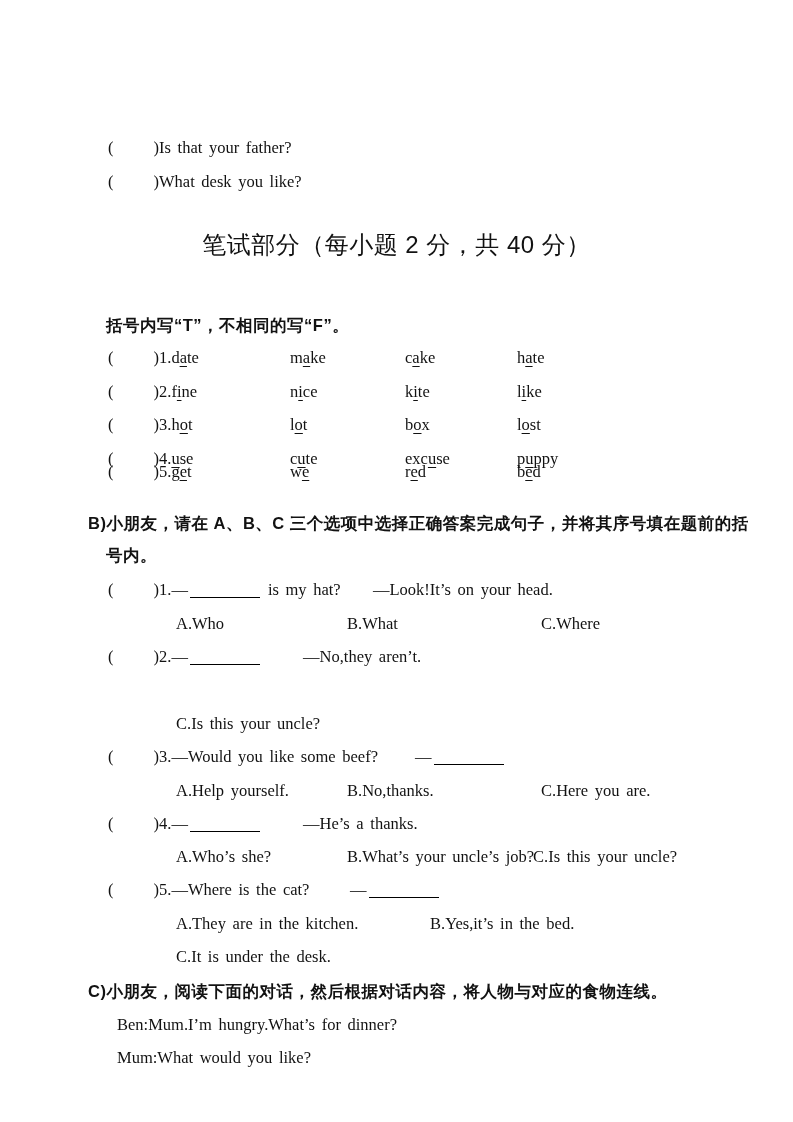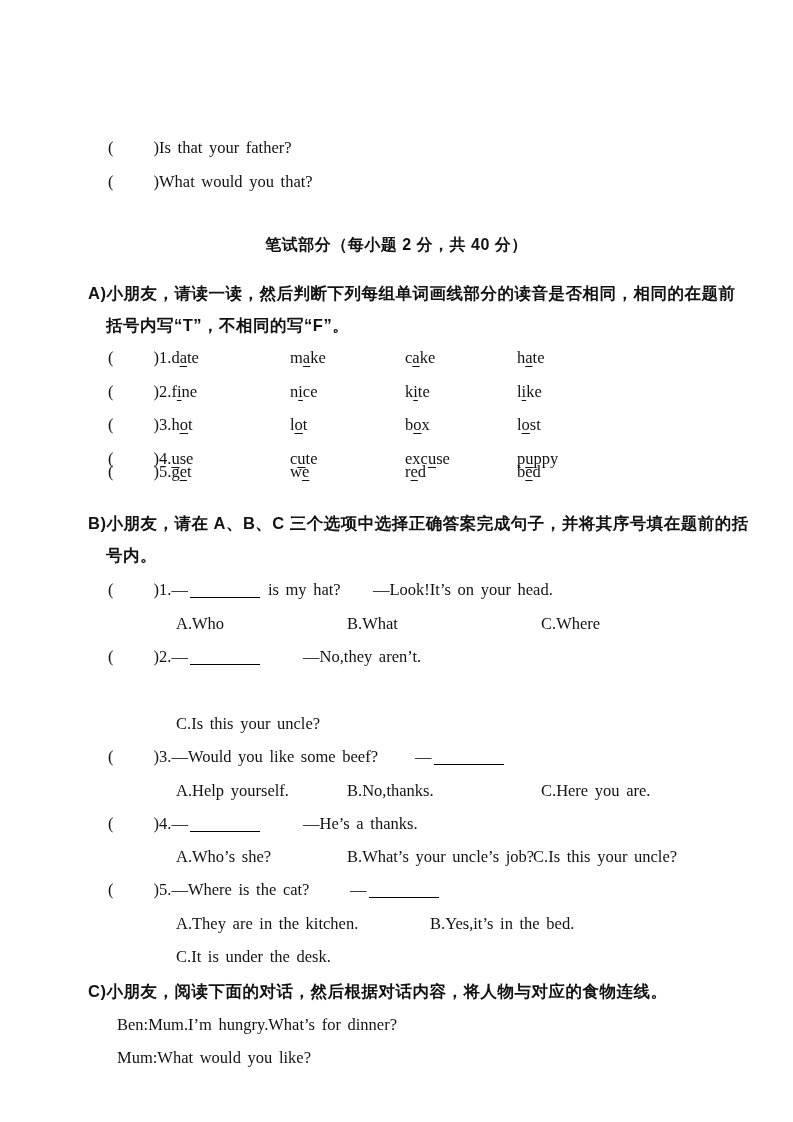--- a/index.html
+++ b/index.html
@@ -5,43 +5,40 @@
   html,body{margin:0;padding:0;background:#e8e8e8;}
   .page{
     position:relative;width:793px;height:1122px;background:#ffffff;
     margin:0 auto;color:#121212;overflow:hidden;
     font-family:"Liberation Serif","DejaVu Serif",serif;
   }
   .line{position:absolute;left:0;width:100%;height:24px;line-height:24px;white-space:nowrap;}
   .abs{position:absolute;white-space:nowrap;}
   .eng{font-size:16.5px;word-spacing:2.5px;}
   .zh{font-family:"Liberation Sans","DejaVu Sans",sans-serif;font-size:16.5px;font-weight:600;letter-spacing:0.5px;}
-  .heading{font-size:16px;font-weight:700;text-align:center;left:0;width:100%;}
+  .heading{font-size:24px;font-weight:400;text-align:center;left:0;width:100%;}
   .ans{display:inline-block;width:40px;text-align:center;}
   .blank{display:inline-block;width:70px;height:1.05em;border-bottom:1.5px solid #000;vertical-align:-3px;margin:0 8px 0 2px;}
   .blank.tight{margin-right:0;}
   .u{text-decoration:underline;text-underline-offset:3px;text-decoration-thickness:1.2px;}
 </style>
 </head>
 <body>
 
 <div class="page">
 
   <div class="line eng" style="top:136px">
     <span class="abs" style="left:108px"><span>(</span><span class="ans"></span><span>)</span><span>Is that your father?</span></span>
   </div>
   <div class="line eng" style="top:170px">
-    <span class="abs" style="left:108px"><span>(</span><span class="ans"></span><span>)</span><span>What would you that?</span></span>
+    <span class="abs" style="left:108px"><span>(</span><span class="ans"></span><span>)</span><span>What desk you like?</span></span>
   </div>
 
   <div class="line zh heading" style="top:233px">笔试部分（每小题 2 分，共 40 分）</div>
 
-  <div class="line zh" style="top:281px">
-    <span class="abs" style="left:88px">A)小朋友，请读一读，然后判断下列每组单词画线部分的读音是否相同，相同的在题前</span>
-  </div>
   <div class="line zh" style="top:313px">
     <span class="abs" style="left:106px">括号内写“T”，不相同的写“F”。</span>
   </div>
 
   <div class="line eng" style="top:346px">
     <span class="abs" style="left:108px"><span>(</span><span class="ans"></span><span>)</span><span>1.</span><span><span>d</span><span class="u">a</span><span>te</span></span></span>
     <span class="abs" style="left:290px"><span>m</span><span class="u">a</span><span>ke</span></span>
     <span class="abs" style="left:405px"><span>c</span><span class="u">a</span><span>ke</span></span>
     <span class="abs" style="left:517px"><span>h</span><span class="u">a</span><span>te</span></span>
   </div>

